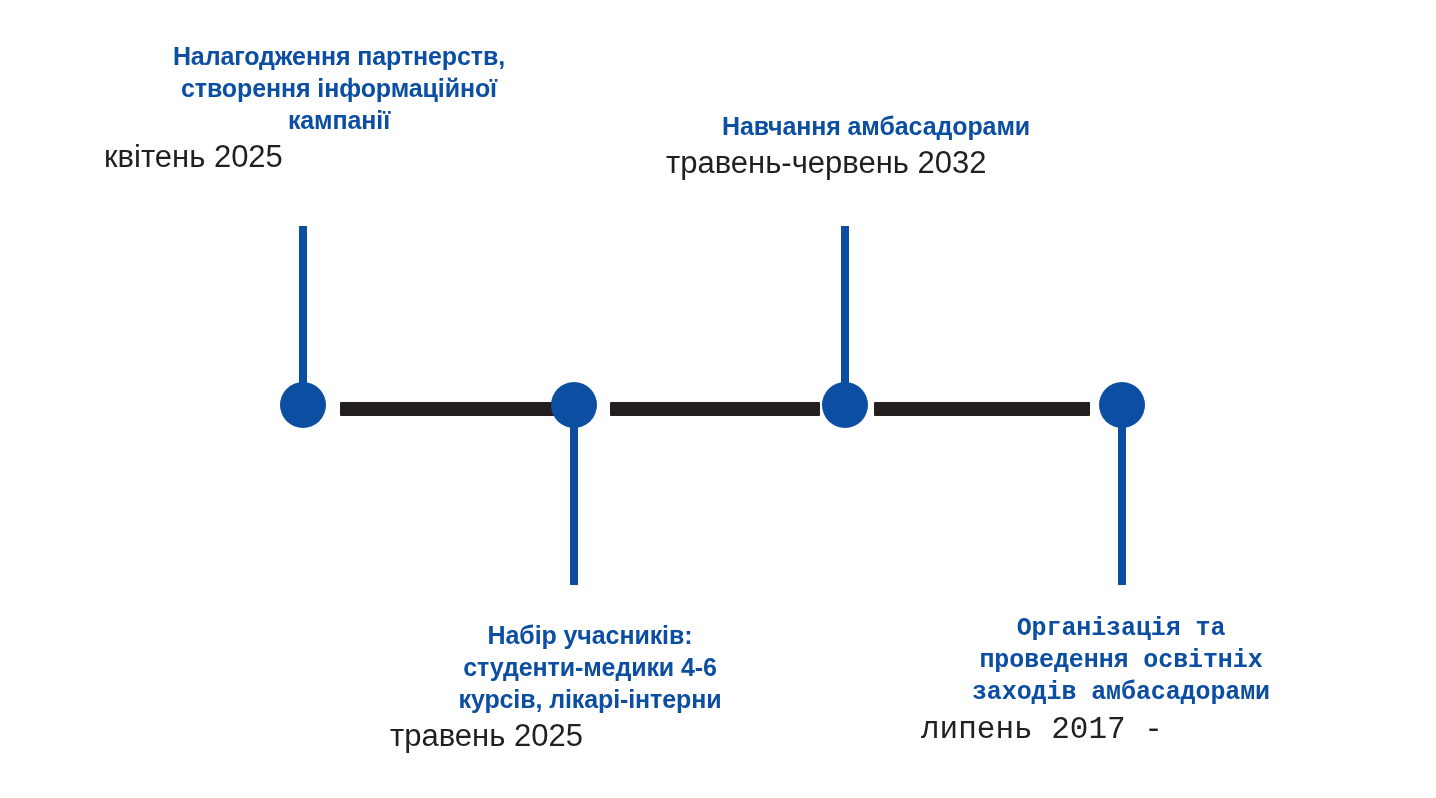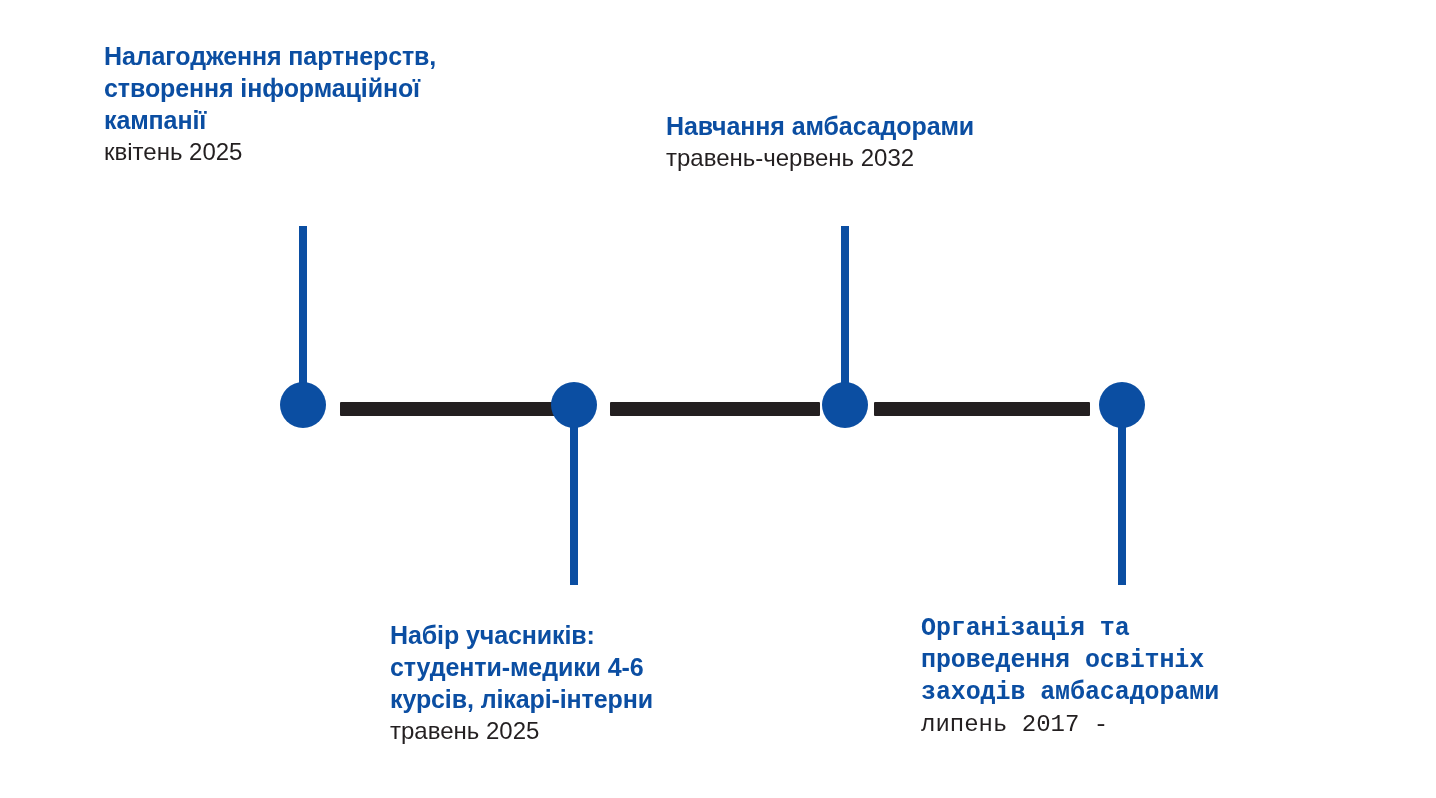--- a/index.html
+++ b/index.html
@@ -42,25 +42,26 @@
   .label {
     position: absolute;
   }
   .label .title {
     color: #0b4ea2;
     font-weight: bold;
     font-size: 25px;
     line-height: 1.28;
     letter-spacing: -0.1px;
     white-space: pre-line;
+    text-align: center;
   }
   .label .date {
     color: #231f20;
     font-weight: normal;
-    font-size: 24px;
+    font-size: 31px;
     line-height: 1.28;
     margin-top: 1px;
     white-space: pre-line;
   }
 
   
   #label-1 { left: 104px; top: 40px;  width: 470px; }
   #label-2 { left: 666px; top: 110px; width: 420px; }
   #label-3 { left: 390px; top: 619px; width: 400px; }
   #label-4 { left: 921px; top: 613px; width: 400px; font-family: Liberation Mono, monospace; }

